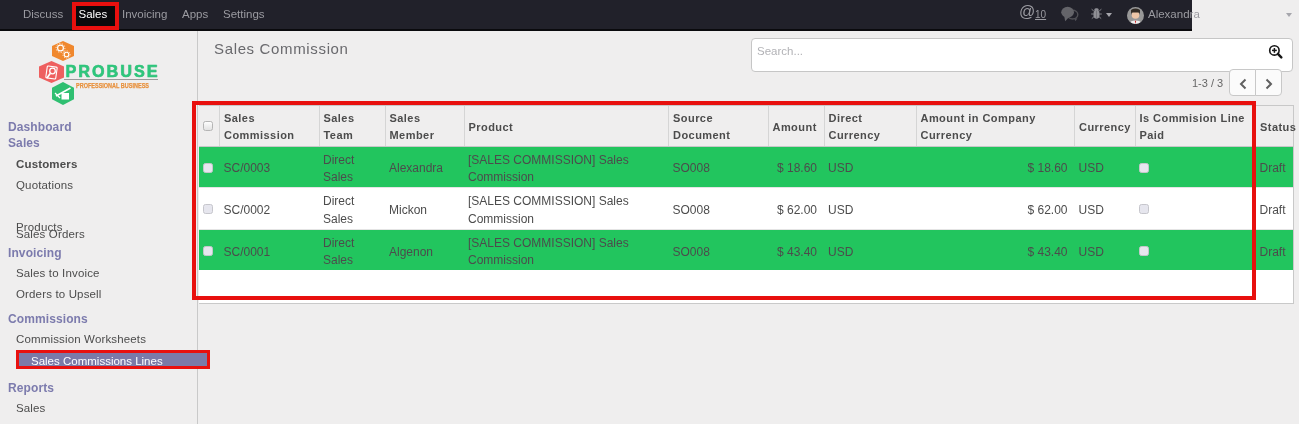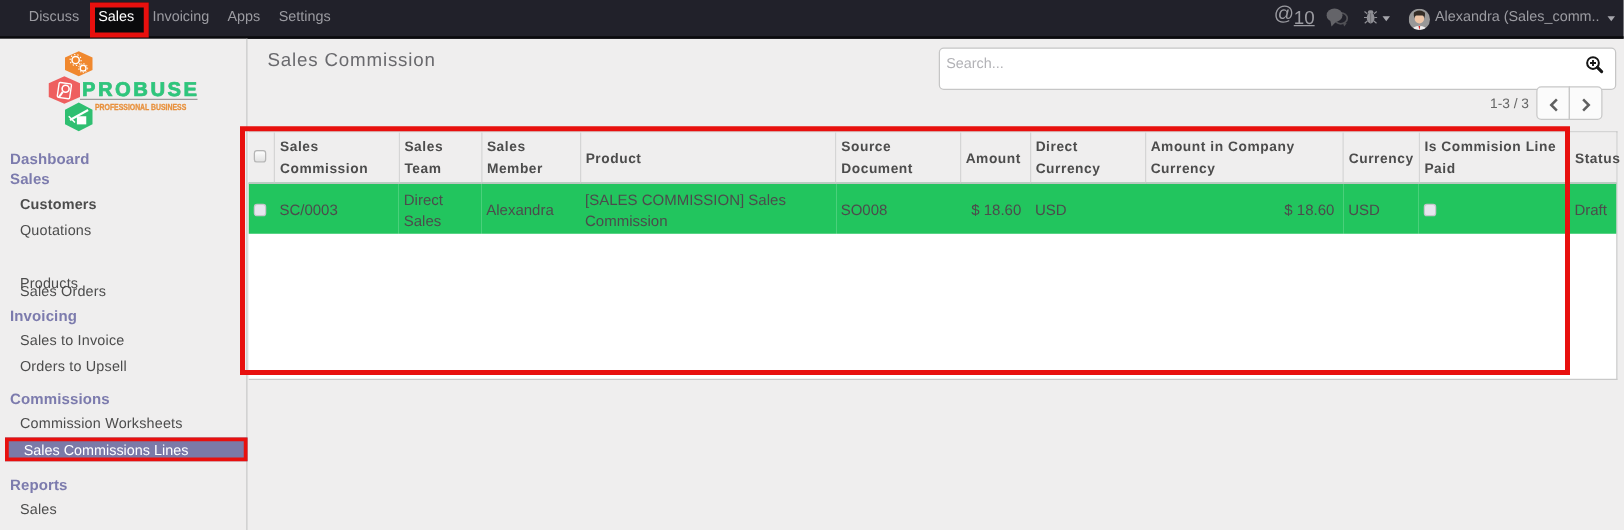--- a/index.html
+++ b/index.html
@@ -1,30 +1,30 @@
 <!DOCTYPE html>
 <html><head>
 <meta charset="utf-8">
 <style>
 * { margin:0; padding:0; box-sizing:border-box; }
 html,body { width:1299px; height:424px; overflow:hidden; }
 body { font-family:"Liberation Sans", sans-serif; background:#efeeee; position:relative; }
 
 
-#nav { position:absolute; left:0; top:0; width:1299px; height:31px; background:#21212a; border-bottom:2px solid #0a0a0d; }
+#nav { position:absolute; left:0; top:0; width:1192px; height:31px; background:#21212a; border-bottom:2px solid #0a0a0d; }
 #nav .item { position:absolute; top:0; height:29px; line-height:29px; color:#9b9ba1; font-size:11.5px; }
 #salesbox { position:absolute; left:72px; top:2px; width:47px; height:28px; border:4px solid #e8100e; background:#0a0a0c; }
 .navright { position:absolute; color:#9b9ba1; }
 .caret { position:absolute; width:0; height:0; border-left:3.5px solid transparent; border-right:3.5px solid transparent; border-top:4.5px solid #a6a6ac; }
 
 
 #sidebar { position:absolute; left:0; top:31px; width:198px; height:393px; background:#efeeee; border-right:1px solid #c9c9c9; }
 .mh { position:absolute; left:8px; font-size:12px; font-weight:bold; color:#7c7bad; line-height:12px; letter-spacing:0.1px;text-align:center; }
 .mi { position:absolute; left:16px; font-size:11.5px; color:#4c4c4c; line-height:11.5px; letter-spacing:0.15px; }
-#selbox { position:absolute; left:4px; top:350px; width:194px; height:19px; border:3px solid #e8100e; background:#7b7aa8; }
+#selbox { position:absolute; left:16px; top:350px; width:194px; height:19px; border:3px solid #e8100e; background:#7b7aa8; }
 #selbox span { display:block; color:#fff; font-size:11.5px; line-height:13px; padding:2px 0 0 12px; }
 
 
 #title { position:absolute; left:214px; top:40px; font-size:15px; letter-spacing:0.65px; color:#69696d; }
 #search { position:absolute; left:751px; top:37.5px; width:542px; height:34px; background:#fff; border:1px solid #c6c6c6; border-radius:4px; }
 #search .ph { position:absolute; left:5px; top:6px; font-size:11.5px; color:#b2b2b6; }
 #search svg { position:absolute; right:8px; top:5px; }
 #pager { position:absolute; left:1192px; top:76.5px; font-size:11px; color:#666; }
 #pgbtns { position:absolute; left:1228.5px; top:68.5px; width:54px; height:27px; }
 .pgb { position:absolute; top:0; width:27px; height:27px; background:#fbfbfb; border:1px solid #c8c8c8; }
@@ -57,21 +57,21 @@
 
 <div id="nav">
   <div class="item" style="left:23px;">Discuss</div>
   <div id="salesbox"></div>
   <div class="item" style="left:78.5px; color:#fff; z-index:2;">Sales</div>
   <div class="item" style="left:122px;">Invoicing</div>
   <div class="item" style="left:182px;">Apps</div>
   <div class="item" style="left:223px;">Settings</div>
 
   <div class="navright" style="left:1019px; top:4px; font-size:16px; line-height:16px;">@</div>
-  <div class="navright" style="left:1035px; top:0; font-size:15px; line-height:29px;text-decoration:underline;">10</div>
+  <div class="navright" style="left:1035px; top:0; font-size:10px; line-height:29px;text-decoration:underline;">10</div>
   <svg class="navright" style="left:1061px; top:6px;" width="18" height="16" viewBox="0 0 18 16">
     <ellipse cx="11.6" cy="8.6" rx="5.2" ry="4.4" fill="none" stroke="#515156" stroke-width="1.4"></ellipse>
     <path d="M13.2 12.2 l1.2 3 l2 -2.6 z" fill="#515156"></path>
     <ellipse cx="6.6" cy="6.2" rx="6.4" ry="5.4" fill="#646469"></ellipse>
     <path d="M3.2 10.2 L4.2 15.2 L8.6 10.6 Z" fill="#646469"></path>
   </svg>
   <svg class="navright" style="left:1091px; top:7px;" width="11" height="13" viewBox="0 0 11 13">
     <g stroke="#8f8f95" stroke-width="0.9" fill="none">
       <line x1="0.6" y1="2.2" x2="2.8" y2="4"></line>
         <line x1="10.4" y1="2.2" x2="8.2" y2="4"></line>
@@ -210,17 +210,45 @@
   <td>Alexandra</td>
   <td>[SALES COMMISSION] Sales Commission</td>
   <td>SO008</td>
   <td class="num">$ 18.60</td>
   <td>USD</td>
   <td class="num">$ 18.60</td>
   <td>USD</td>
   <td class="cc"><span class="cbd"></span></td>
   <td>Draft</td>
 </tr>
+<tr class="r2">
+  <td class="cc"><span class="cbd"></span></td>
+  <td>SC/0002</td>
+  <td>Direct Sales</td>
+  <td>Mickon</td>
+  <td>[SALES COMMISSION] Sales Commission</td>
+  <td>SO008</td>
+  <td class="num">$ 62.00</td>
+  <td>USD</td>
+  <td class="num">$ 62.00</td>
+  <td>USD</td>
+  <td class="cc"><span class="cbd"></span></td>
+  <td>Draft</td>
+</tr>
+<tr class="odd r3">
+  <td class="cc"><span class="cbd"></span></td>
+  <td>SC/0001</td>
+  <td>Direct Sales</td>
+  <td>Algenon</td>
+  <td>[SALES COMMISSION] Sales Commission</td>
+  <td>SO008</td>
+  <td class="num">$ 43.40</td>
+  <td>USD</td>
+  <td class="num">$ 43.40</td>
+  <td>USD</td>
+  <td class="cc"><span class="cbd"></span></td>
+  <td>Draft</td>
+</tr>
 </tbody>
 </table>
 </div>
 
 <div id="redtable"></div>
 
 </body></html>

